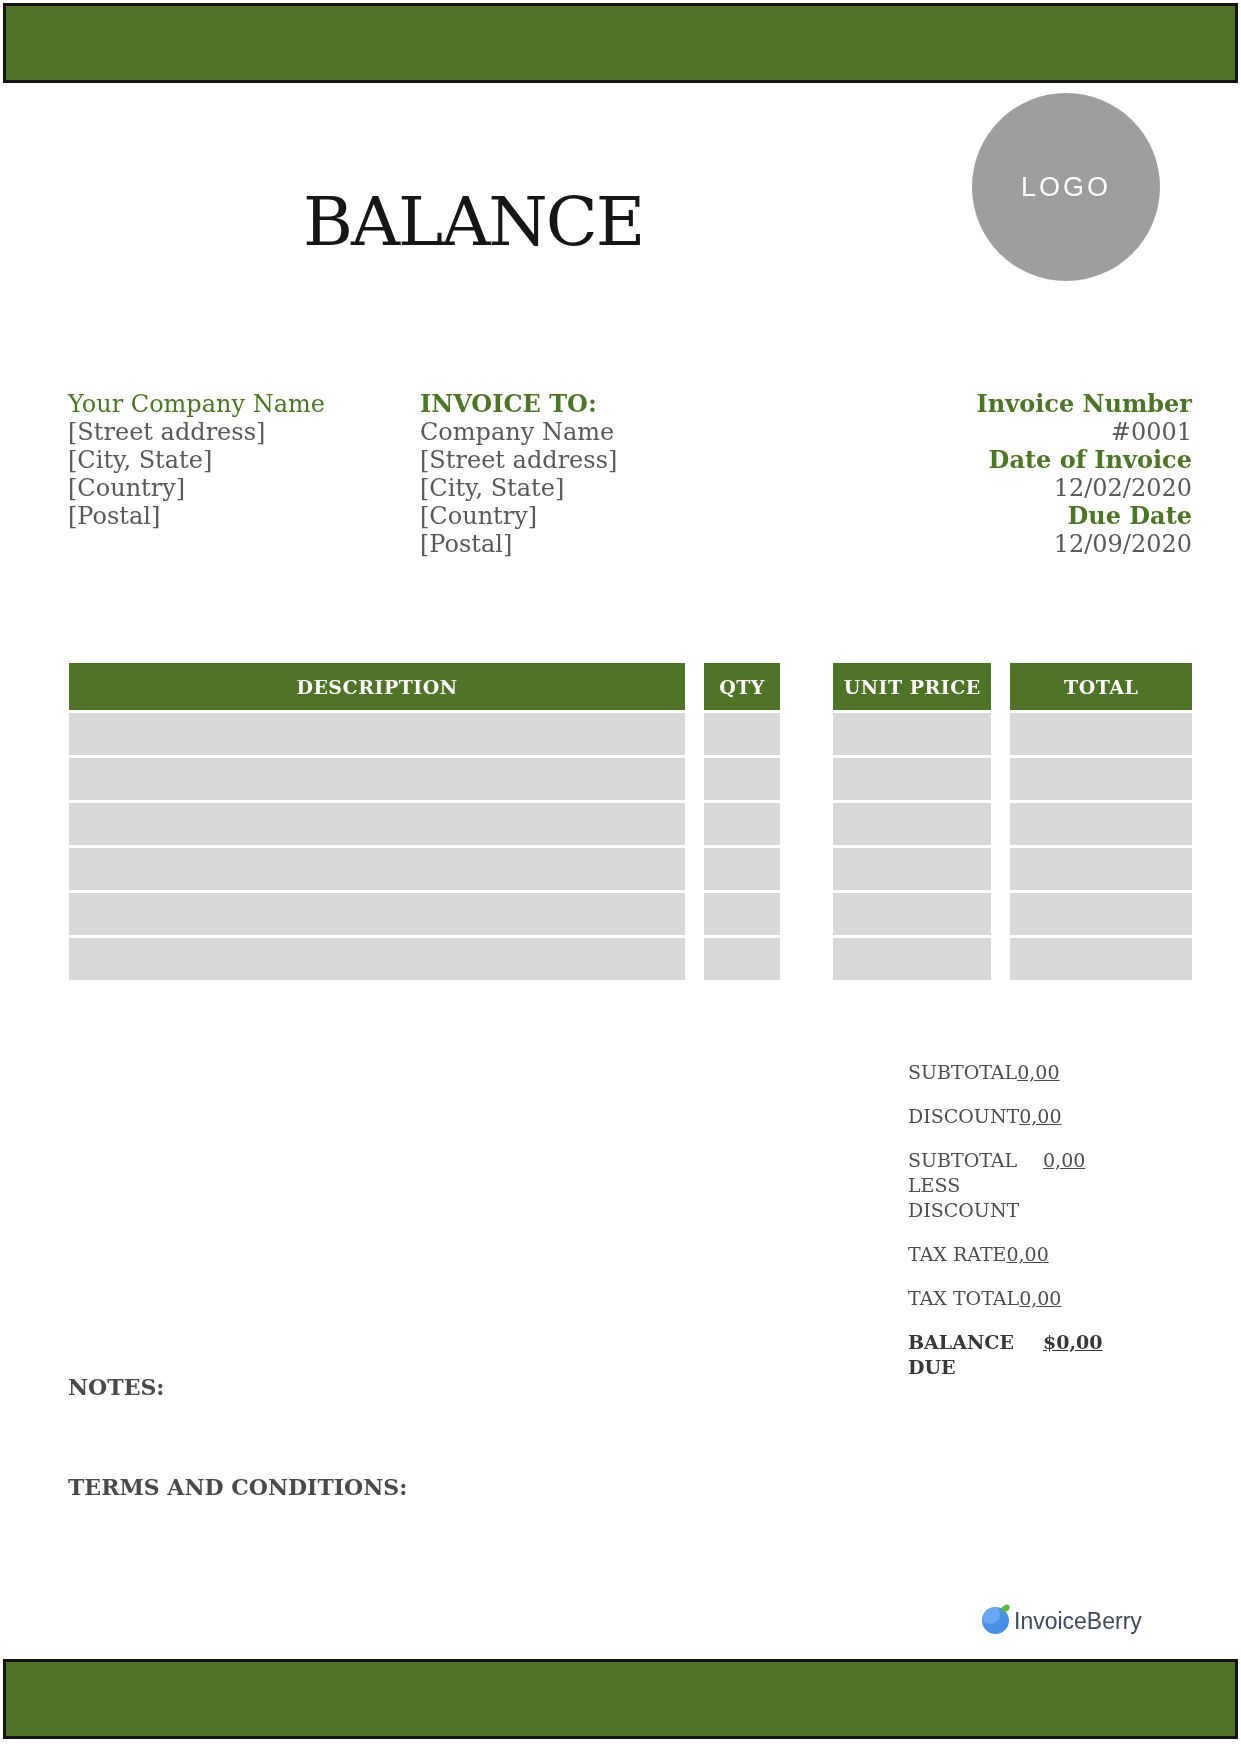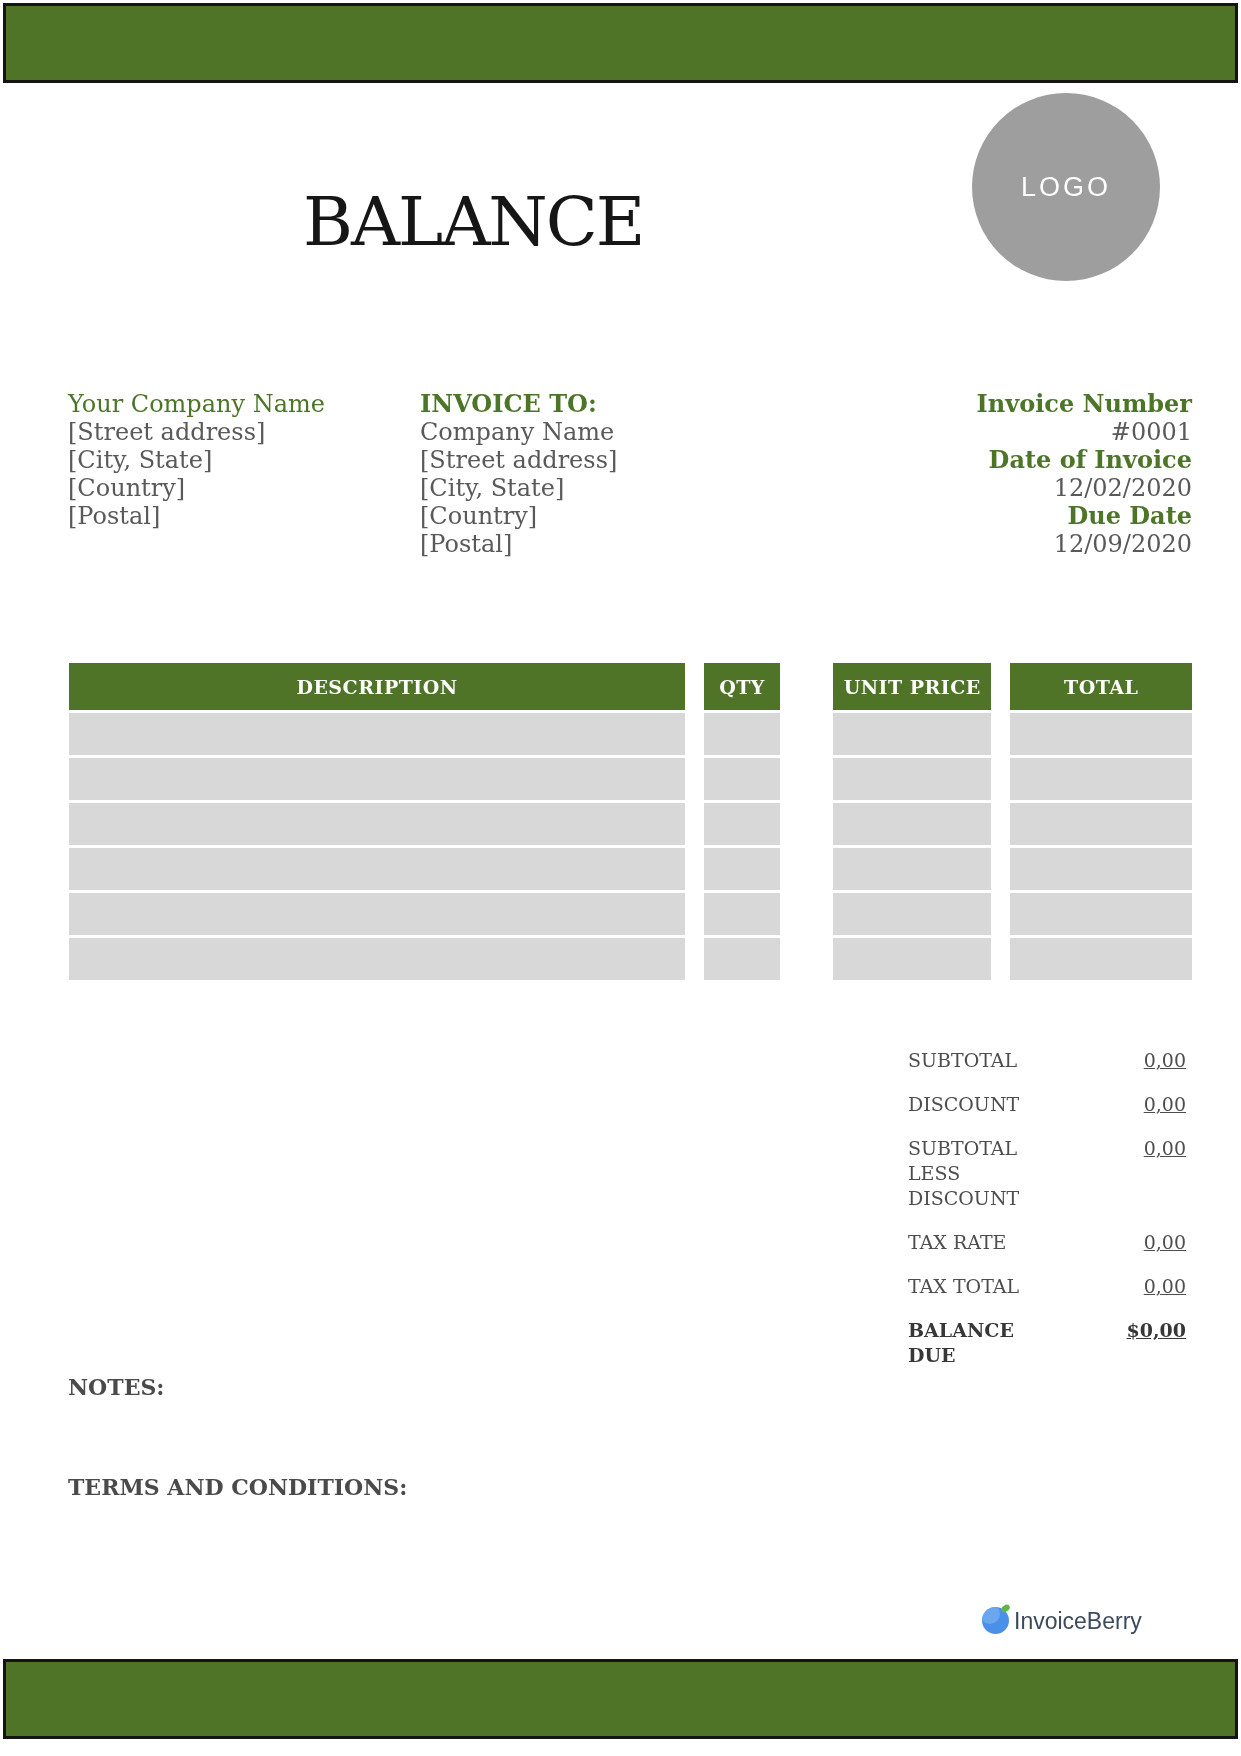--- a/index.html
+++ b/index.html
@@ -96,24 +96,25 @@
   
   .totals {
     position: absolute;
     left: 908px; top: 1048px;
     width: 278px;
     font-size: 19px;
     color: #4d4d4d;
   }
   .totals-row {
     display: flex;
-    justify-content: space-between;
+    justify-content: flex-start;
     align-items: flex-start;
     margin-bottom: 19px;
     line-height: 25px;
+    margin-top: 12px;
   }
   .totals-row .t-label { max-width: 135px; }
   .totals-row .t-value { text-align: right; text-decoration: underline; }
   .totals-row.emph { color: #373737; font-weight: bold; }
 
   
   .section-head {
     position: absolute;
     left: 68px;
     font-size: 22px;

